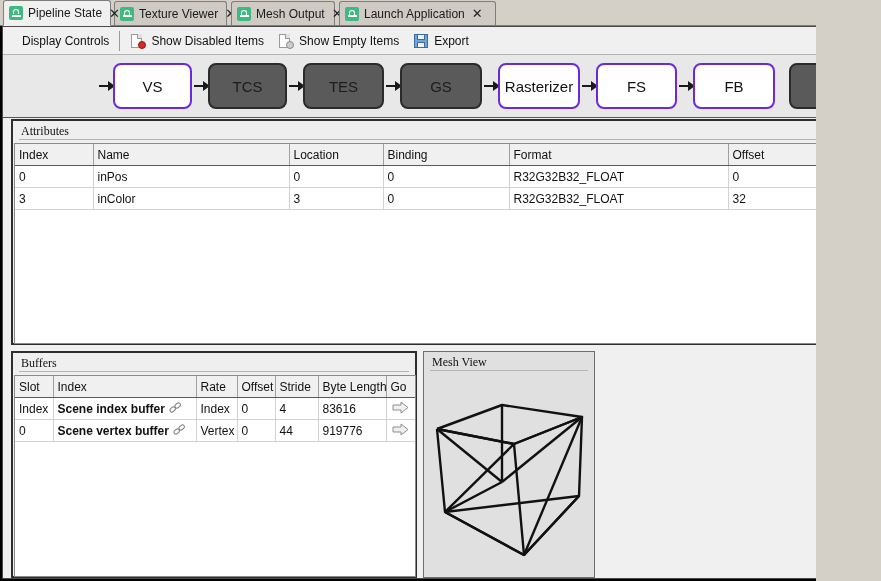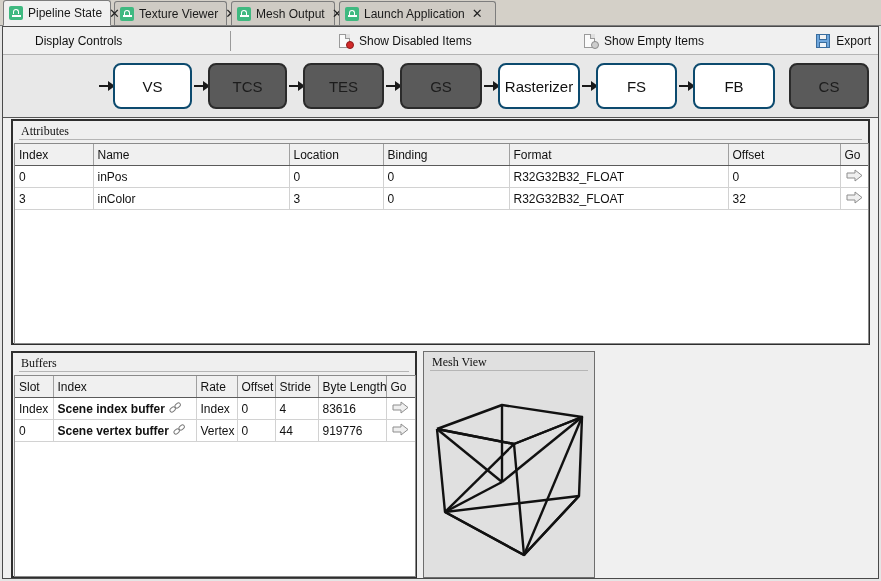--- a/index.html
+++ b/index.html
@@ -3,22 +3,22 @@
 <meta charset="utf-8">
 <style>
   html, body {
     margin: 0; padding: 0;
     background: #d4d0c8;
     font-family: "Liberation Sans", sans-serif;
     -webkit-font-smoothing: antialiased;
   }
   #app {
     position: relative;
-    width: 881px; height: 581px;
-    background: #e5e5e5;
+    width: 816px; height: 581px;
+    background: #000000;
     overflow: hidden;
     font-size: 12px;
     color: #000;
   }
 
   
   #tabbar {
     position: absolute; left: 0; top: 0; width: 881px; height: 26px;
     background: #d4d0c8;
   }
@@ -87,22 +87,21 @@
   }
 
   
   #toolbar {
     position: absolute; left: 0; top: 0;
     width: 875px; height: 28px;
     box-sizing: border-box;
     background: #f0f0f0;
     border-bottom: 1px solid #b4b4b4;
     display: flex; align-items: center;
-    padding-left: 25px;
-    justify-content: space-between;
+    padding-left: 12px;
   }
   .tb-item {
     display: flex; align-items: center;
     height: 22px; padding: 0 7px;
     font-size: 12px; color: #111;
     cursor: default; white-space: nowrap;
   }
   .tb-sep {
     width: 1px; height: 20px;
     background: #9a9a9a;
@@ -172,21 +171,21 @@
     border-bottom: 1px solid #555;
   }
   .stage {
     position: absolute; top: 8px;
     height: 46px;
     box-sizing: border-box;
     border-radius: 8px;
     display: flex; align-items: center; justify-content: center;
     font-size: 15px;
     background: #ffffff;
-    border: 2px solid #0c4a6e;
+    border: 2px solid #6d28d9;
     color: #111;
     cursor: pointer;
   }
   .stage.selected {
     border: 3px solid #ff0000;
   }
   .stage.disabled {
     background: #5a5a5a;
     border: 2px solid #2b2b2b;
     color: #1c1c1c;

